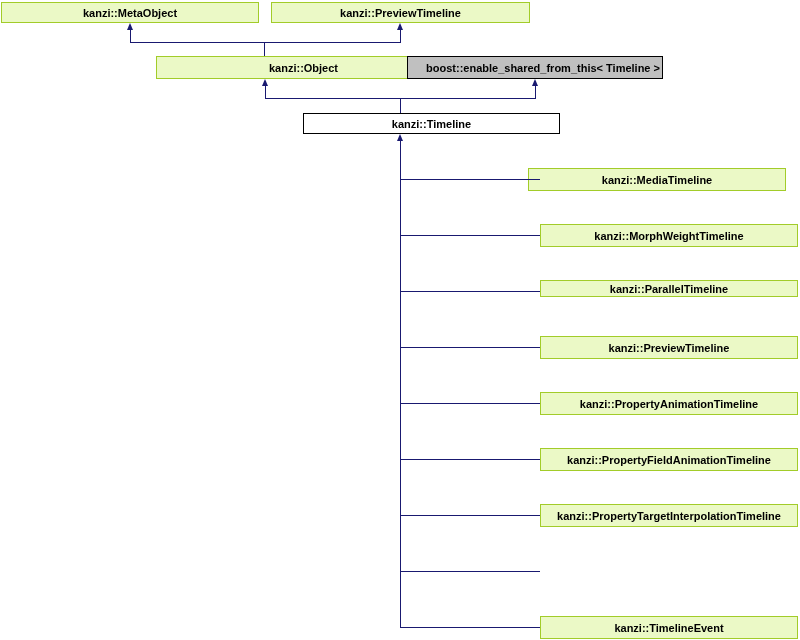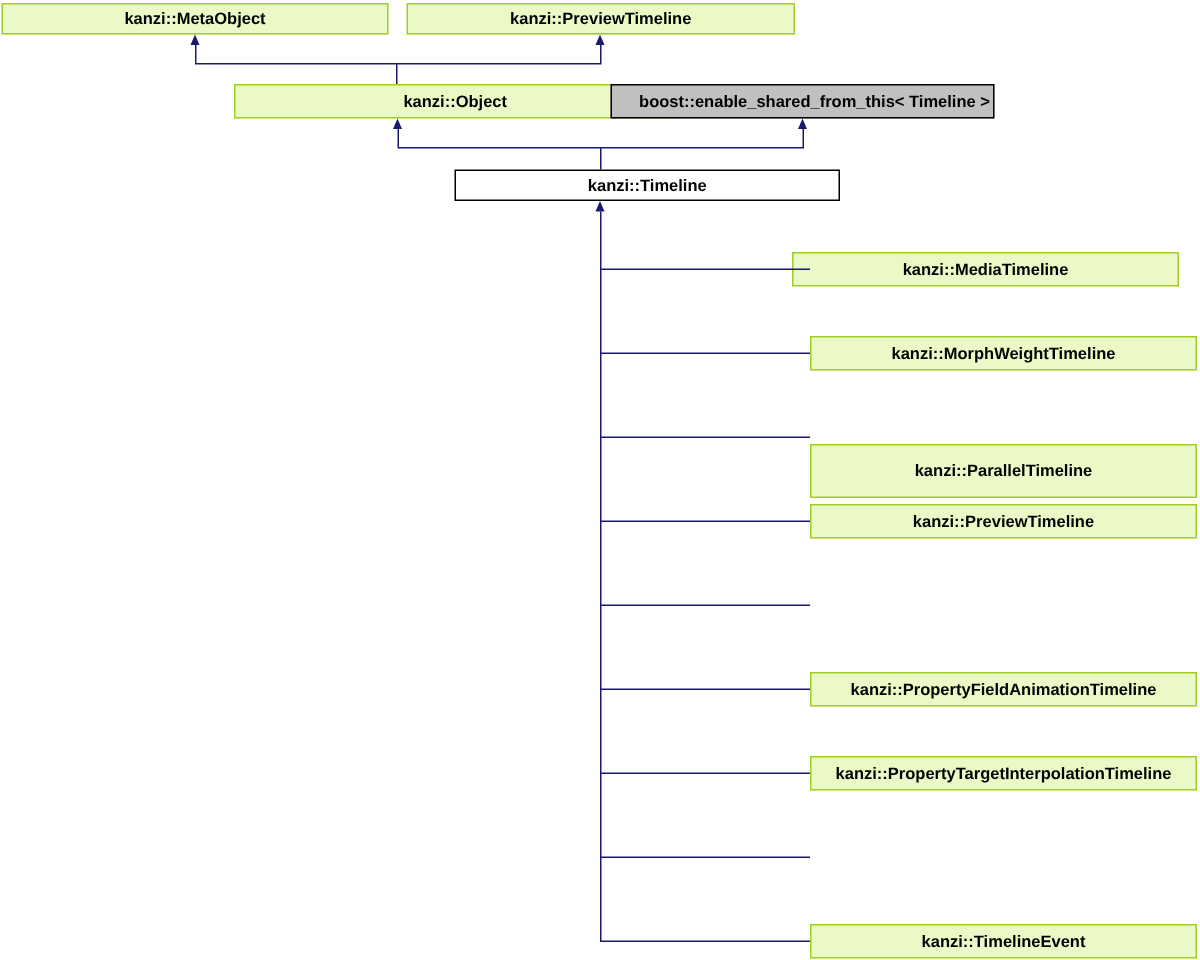--- a/index.html
+++ b/index.html
@@ -53,24 +53,25 @@
   <div class="node green" style="left:124px; top:56px;  width:295px; height:23px;margin-left:32px;">kanzi::Object</div>
 
   <div class="node gray" style="left:407px; top:56px;  width:256px; height:23px;">boost::enable_shared_from_this&lt; Timeline &gt;</div>
 
   <div class="node white" style="left:271px; top:113px; width:257px; height:21px;">kanzi::Timeline</div>
 
   <div class="node green" style="left:528px; top:168px; width:258px; height:23px;">kanzi::MediaTimeline</div>
 
   <div class="node green" style="left:540px; top:224px; width:258px; height:23px;">kanzi::MorphWeightTimeline</div>
 
-  <div class="node green" style="left:540px; top:296px; width:258px; height:36px;">kanzi::ParallelTimeline</div>
+  <div class="node green" style="left:540px; top:280px; width:258px; height:17px;">kanzi::ParallelTimeline</div>
 
   <div class="node green" style="left:540px; top:336px; width:258px; height:23px;">kanzi::PreviewTimeline</div>
 
+  <div class="node green" style="left:540px; top:392px; width:258px; height:23px;">kanzi::PropertyAnimationTimeline</div>
 
   <div class="node green" style="left:540px; top:448px; width:258px; height:23px;">kanzi::PropertyFieldAnimationTimeline</div>
 
   <div class="node green" style="left:540px; top:504px; width:258px; height:23px;">kanzi::PropertyTargetInterpolationTimeline</div>
 
 
   <div class="node green" style="left:540px; top:616px; width:258px; height:23px;">kanzi::TimelineEvent</div>
 
   <div class="arrow-up" style="left:127px; top:23px;"></div>
   <div class="edge" style="left:130px; top:30px; width:1px; height:12px;"></div>

